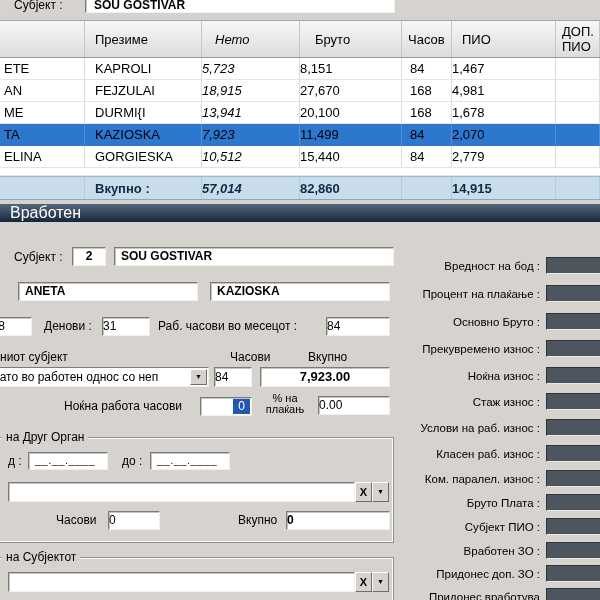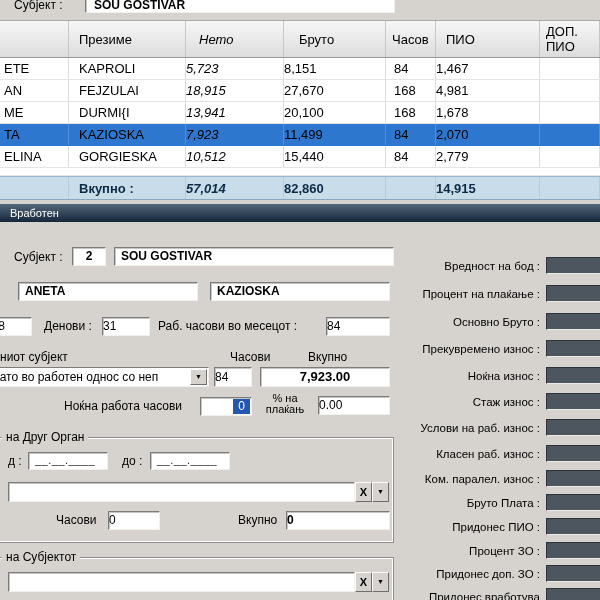--- a/index.html
+++ b/index.html
@@ -20,36 +20,36 @@
   .num{text-align:left;padding-right:8px;}
   
   .topstrip{left:0;top:0;width:600px;height:20px;}
   
   .tablewrap{left:0;top:20px;width:600px;font-size:13px;}
   .thead{display:flex;height:38px;background:linear-gradient(#f7f7f7,#dcdcdc);
          border-top:1px solid #a8a8a8;border-bottom:1px solid #9a9a9a;}
   .hc{display:flex;align-items:center;border-right:1px solid #c6c6c6;}
   .trow{display:flex;height:22px;line-height:21px;background:#fff;border-bottom:1px solid #e4e4e4;}
   .tc{border-right:1px solid #dcdcdc;overflow:hidden;white-space:nowrap;}
-  .cn{width:69px;padding-left:4px;}
+  .cn{width:85px;padding-left:4px;}
   .cs{width:117px;padding-left:10px;}
   .c1{width:98px;font-style:italic;}
   .c2{width:102px;}
   .ch{width:50px;padding-left:8px;}
   .c3{width:104px;}
   .cd{flex:1;}
   .sel{background:#2e77cf;color:#000000;border-bottom-color:#2e77cf;}
   .sel .tc{border-right-color:#4f8fdb;}
   .tgap{height:8px;background:#fff;border-bottom:1px solid #e4e4e4;}
   .ttot{display:flex;height:24px;line-height:23px;background:#c8dce9;font-weight:bold;color:#0d2b45;
         border-top:1px solid #9ab7cc;border-bottom:1px solid #8aa7bc;}
   .ttot .tc{border-right-color:#b4cddd;}
   
   .panelbar{left:0;top:204px;width:600px;height:18px;display:flex;align-items:center;
-            background:linear-gradient(#55677a,#14273a);color:#fff;font-size:11px;padding-left:10px;}
+            background:linear-gradient(#55677a,#14273a);color:#fff;font-size:16px;padding-left:10px;}
   
   .combo{background:#fff;border:1px solid;border-color:#7b7b7b #f2f0eb #f2f0eb #7b7b7b;}
   .ctext{position:absolute;left:4px;right:18px;top:2px;white-space:nowrap;overflow:hidden;font-size:12px;}
   .dbtn{position:absolute;right:1px;top:1px;bottom:1px;width:17px;font-size:7px;
         background:#d6d3ce;border:1px solid;border-color:#fdfdfd #6e6e6e #6e6e6e #fdfdfd;
         display:flex;align-items:center;justify-content:center;}
   .xglyph{font-size:11px;font-weight:bold;line-height:11px;}
   .aglyph{font-size:7px;line-height:8px;}
   .selblock{position:absolute;right:1px;top:1px;bottom:1px;background:#2457b0;color:#fff;
             padding:0 5px;line-height:15px;font-size:12px;}
@@ -221,22 +221,22 @@
   <span class="a rlabel" style="top:396px">Стаж износ :</span>
   <div class="a darkfield" style="left:546px;top:393px;width:58px;height:17px"></div>
   <span class="a rlabel" style="top:422px">Услови на раб. износ :</span>
   <div class="a darkfield" style="left:546px;top:419px;width:58px;height:17px"></div>
   <span class="a rlabel" style="top:448px">Класен раб. износ :</span>
   <div class="a darkfield" style="left:546px;top:445px;width:58px;height:17px"></div>
   <span class="a rlabel" style="top:473px">Ком. паралел. износ :</span>
   <div class="a darkfield" style="left:546px;top:470px;width:58px;height:17px"></div>
   <span class="a rlabel" style="top:497px">Бруто Плата :</span>
   <div class="a darkfield" style="left:546px;top:494px;width:58px;height:17px"></div>
-  <span class="a rlabel" style="top:521px">Придонес ПИО :</span>
+  <span class="a rlabel" style="top:521px">Субјект ПИО :</span>
   <div class="a darkfield" style="left:546px;top:518px;width:58px;height:17px"></div>
-  <span class="a rlabel" style="top:545px">Процент ЗО :</span>
+  <span class="a rlabel" style="top:545px">Вработен ЗО :</span>
   <div class="a darkfield" style="left:546px;top:542px;width:58px;height:17px"></div>
   <span class="a rlabel" style="top:568px">Придонес доп. ЗО :</span>
   <div class="a darkfield" style="left:546px;top:565px;width:58px;height:17px"></div>
   <span class="a rlabel" style="top:591px">Придонес вработува</span>
   <div class="a darkfield" style="left:546px;top:588px;width:58px;height:17px"></div>
 
 </div>
 
 </body></html>

